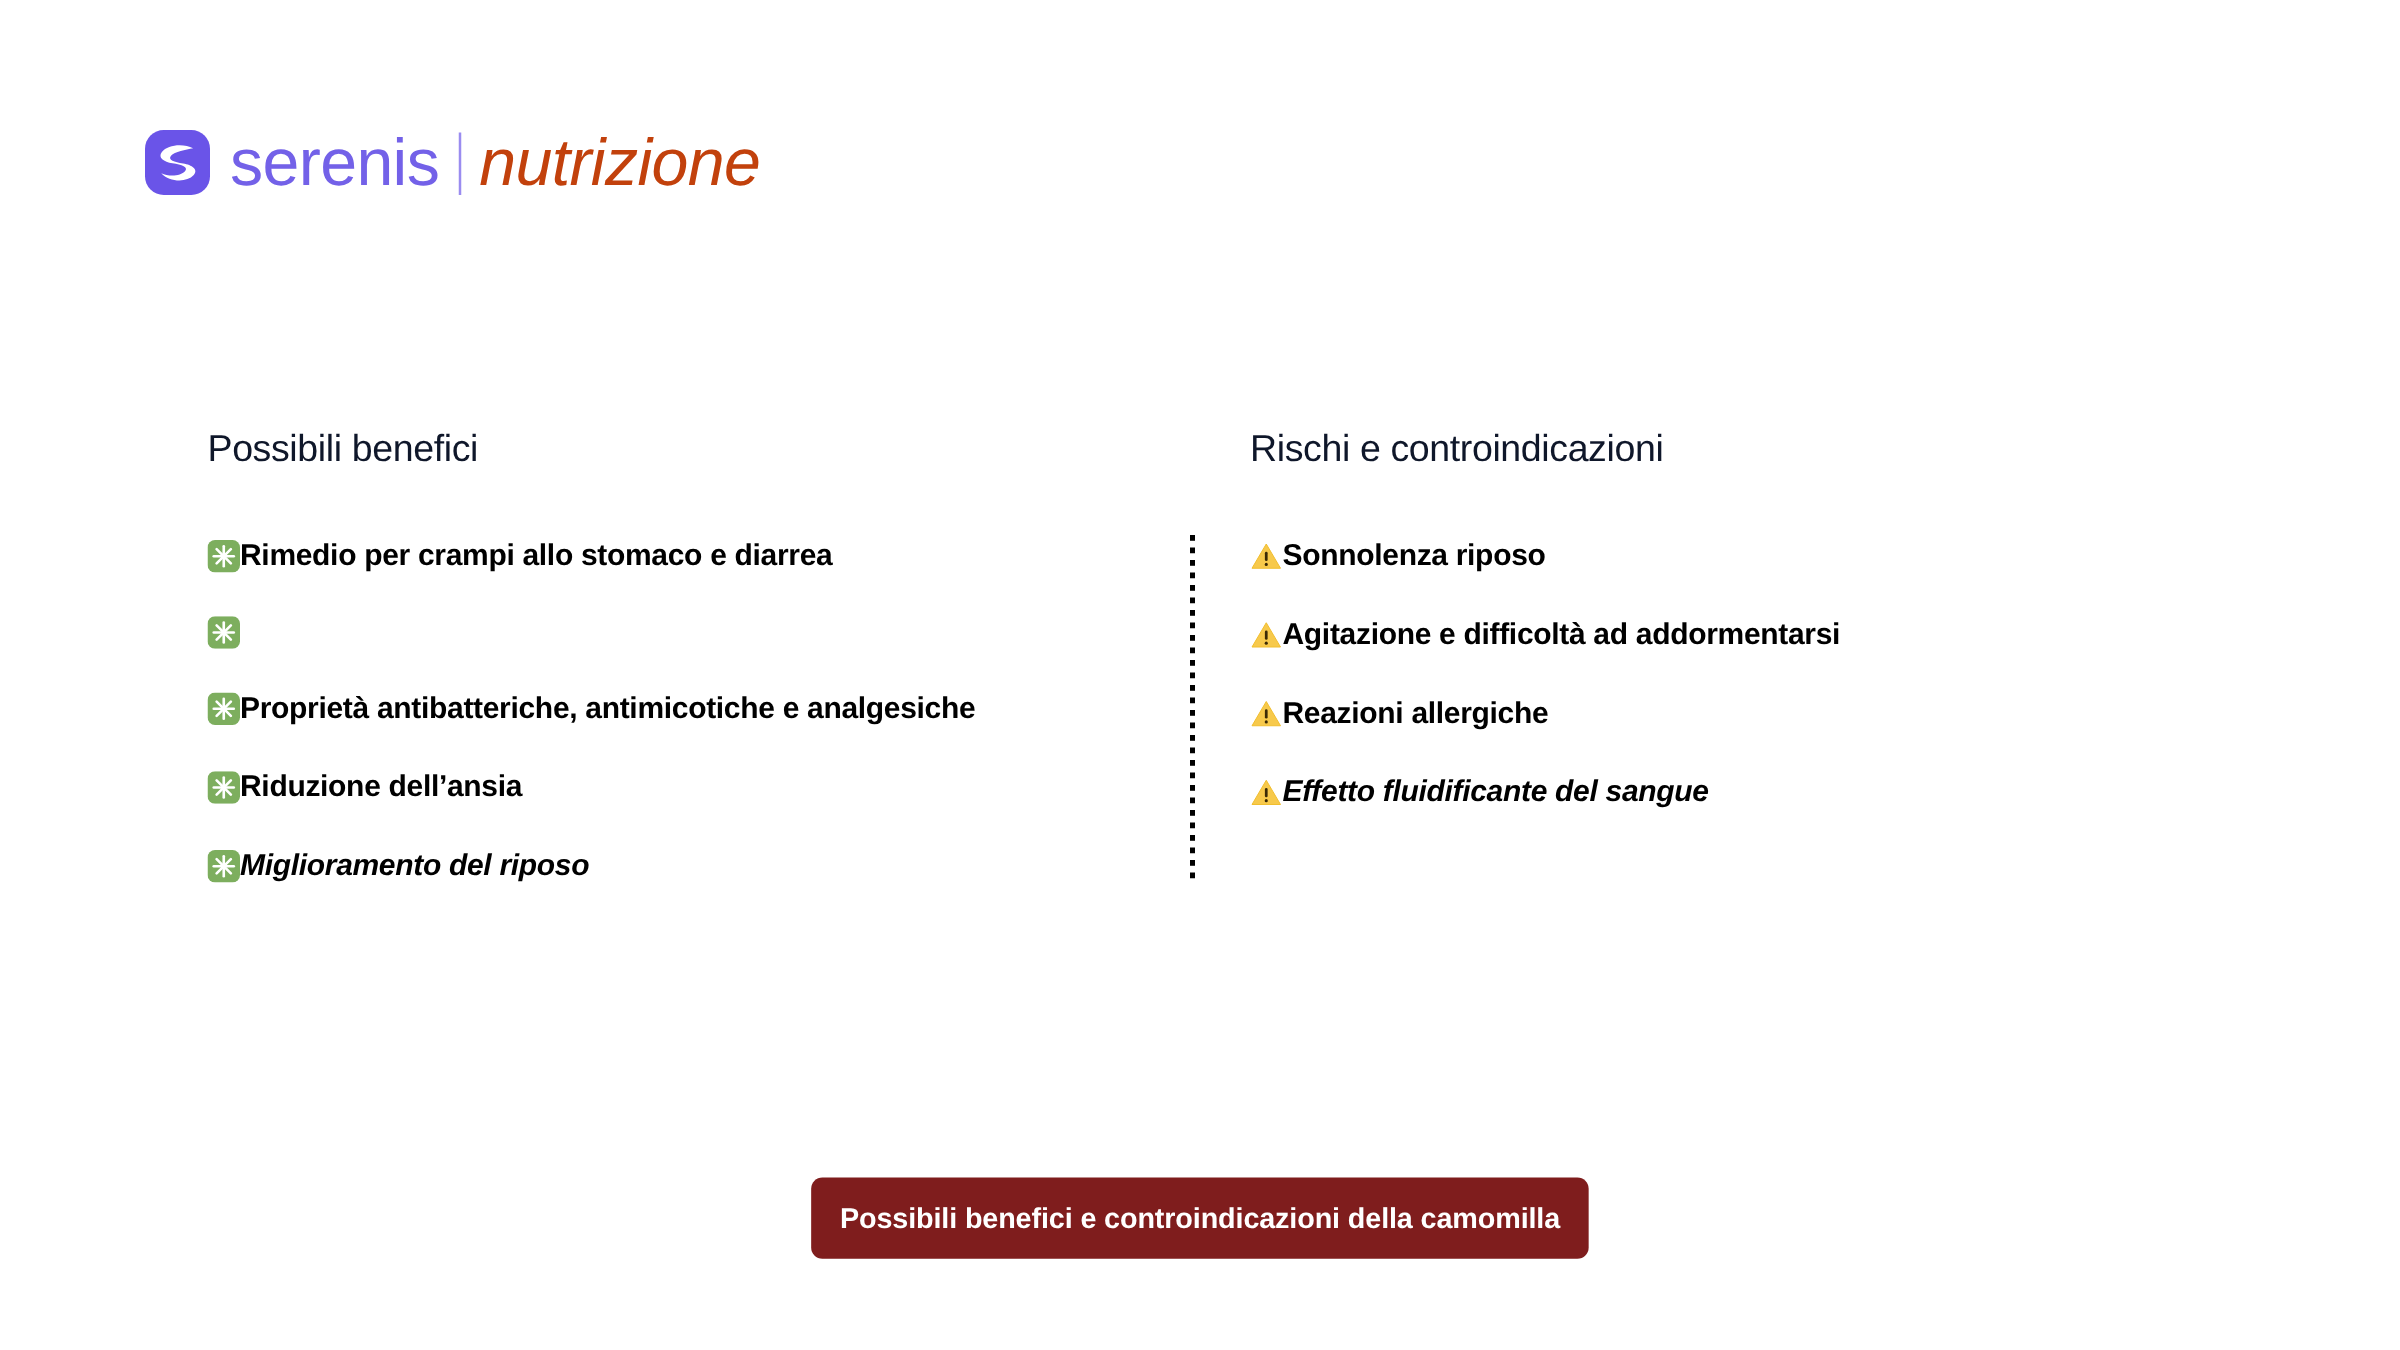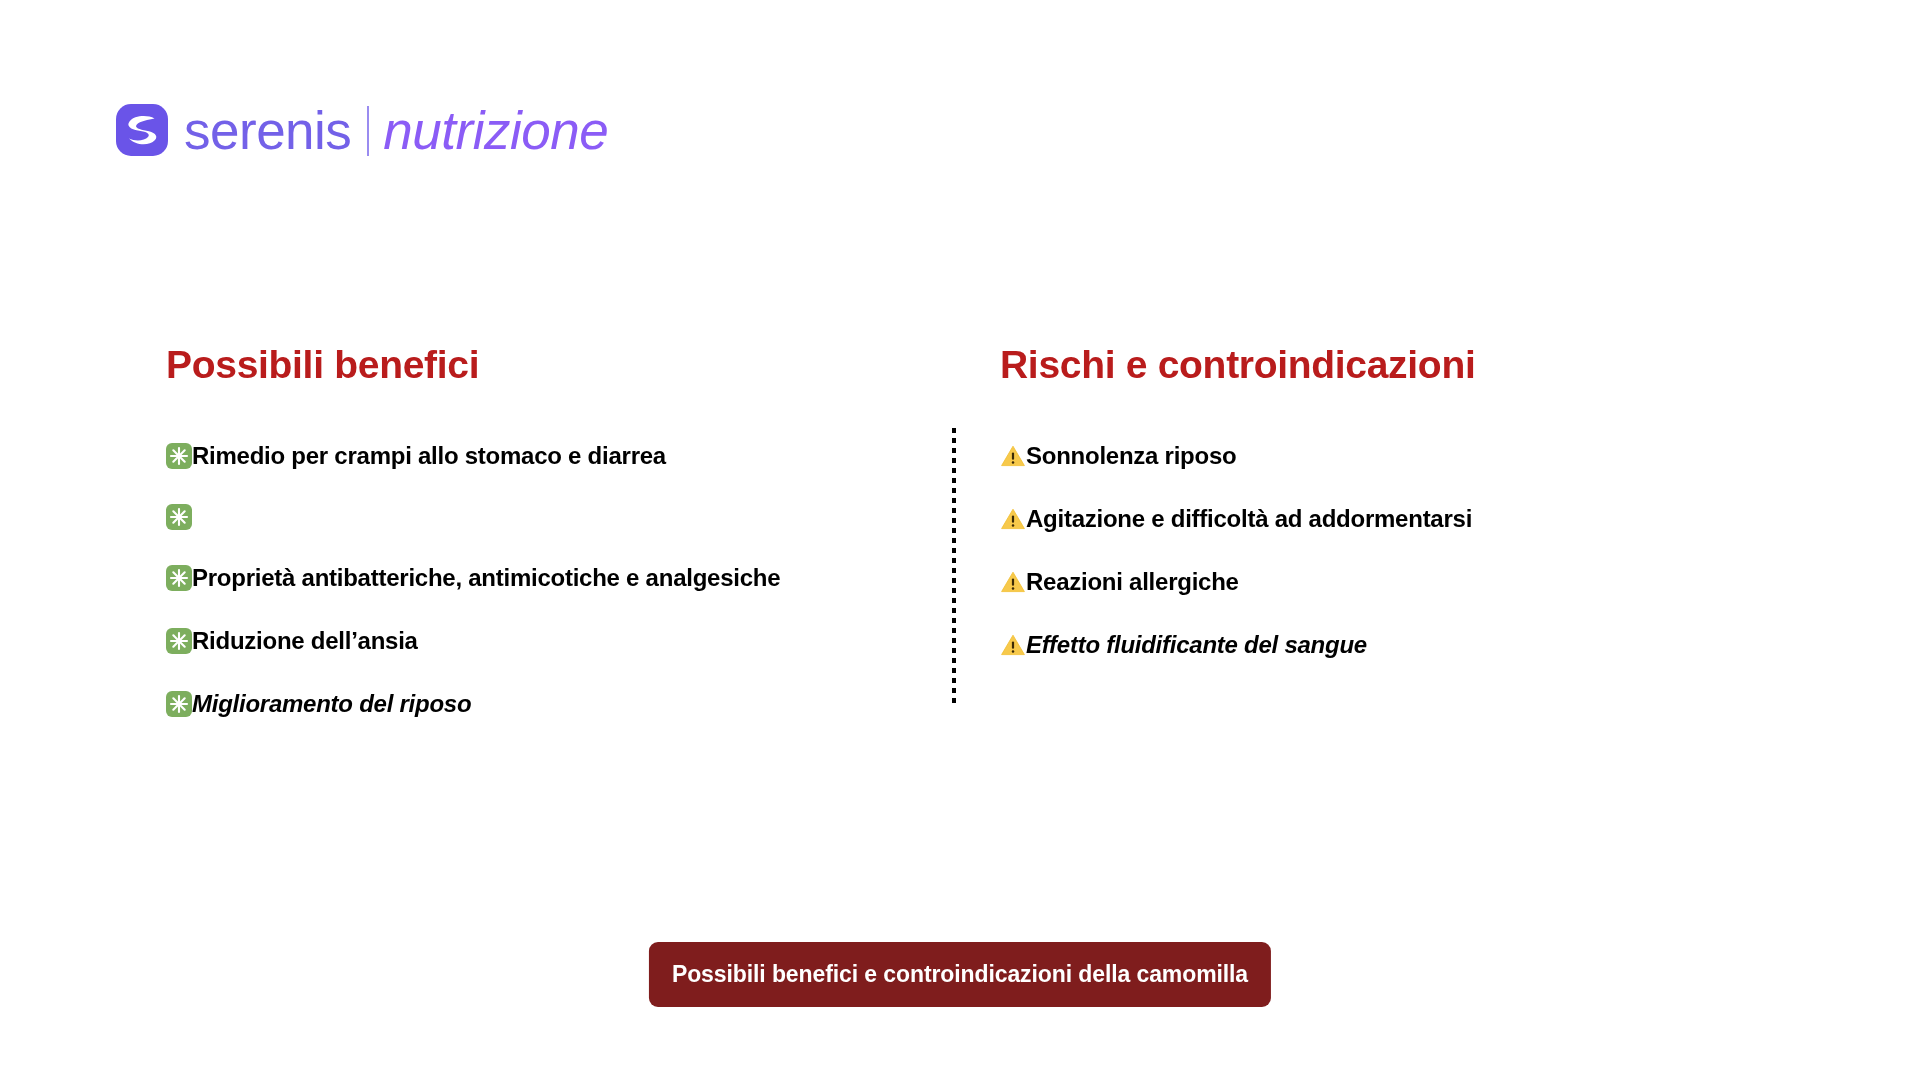--- a/index.html
+++ b/index.html
@@ -57,43 +57,43 @@
     width: 2px;
     height: 50px;
     background: #9a8cf0;
     margin: 0 14px 0 16px;
   }
   .brand-sub {
     font-size: 53px;
     font-weight: 500;
     font-style: italic;
     letter-spacing: -0.5px;
-    color: #8b5cf6;
+    color: #c2410c;
     line-height: 1;
   }
 
   
   .columns {
     position: absolute;
     left: 0;
     top: 342px;
     width: 1920px;
   }
   .col {
     position: absolute;
     top: 0;
   }
   .col-left  { left: 166px;  width: 790px; }
   .col-right { left: 1000px; width: 790px; }
 
   .col-heading {
-    font-size: 39px;
-    font-weight: 700;
+    font-size: 30px;
+    font-weight: 400;
     letter-spacing: -0.3px;
-    color: #b91c1c;
+    color: #0f172a;
     margin: 0 0 52px 0;
     line-height: 1.2;
   }
 
   .item-list {
     list-style: none;
     margin: 0;
     padding: 0;
   }
   .item {

